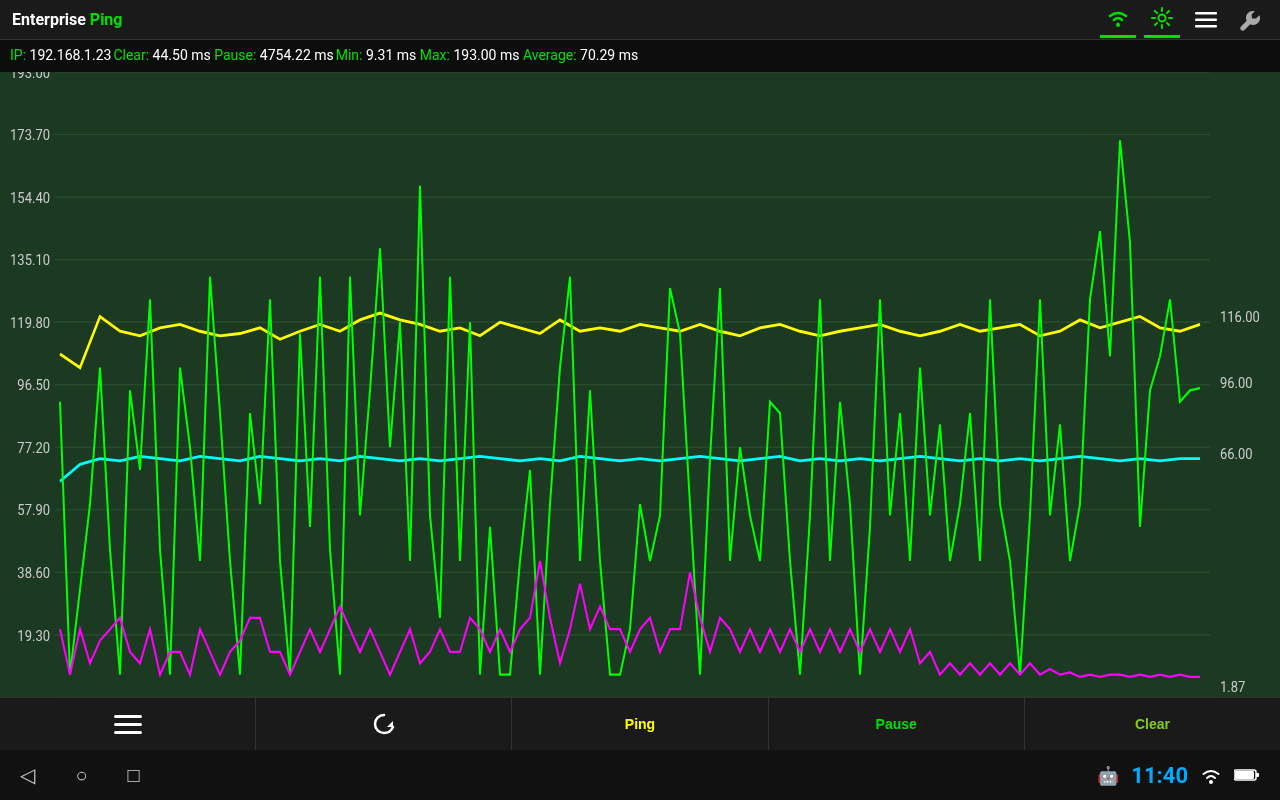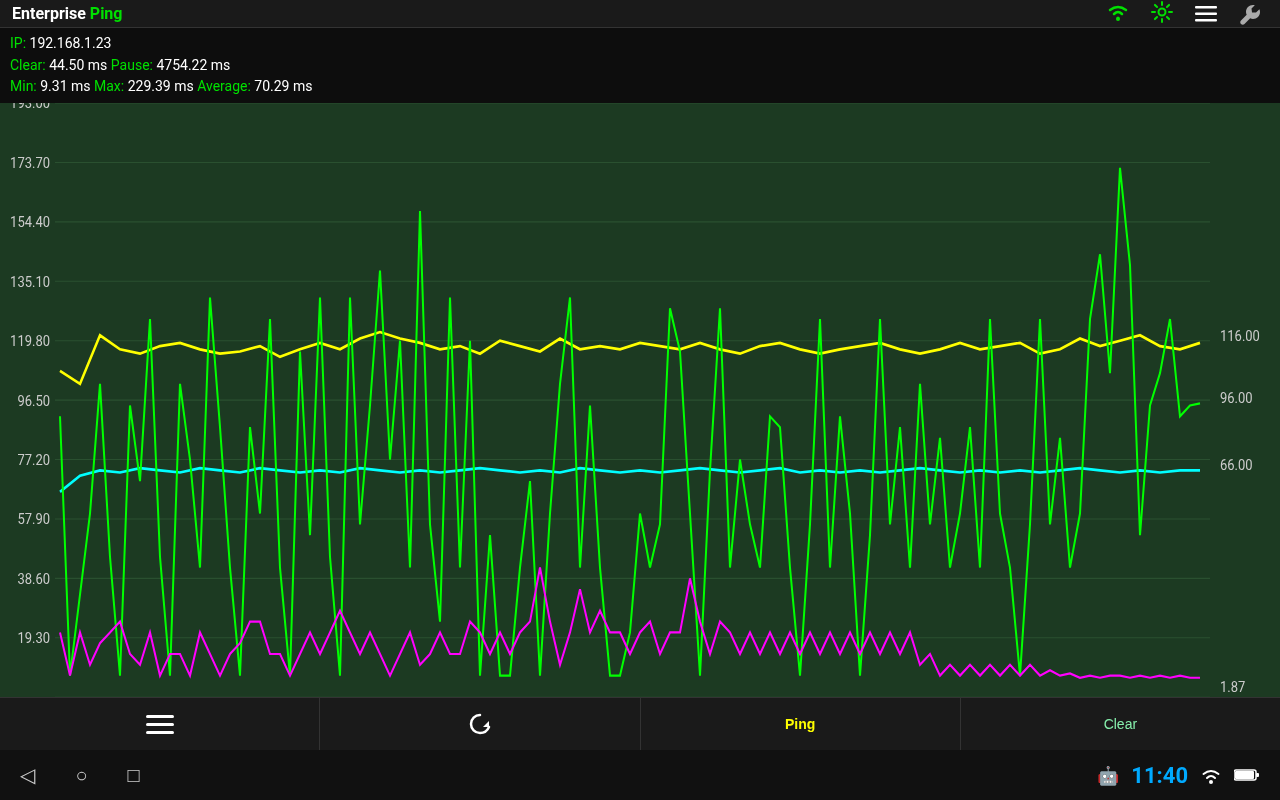--- a/index.html
+++ b/index.html
@@ -8,21 +8,21 @@
       height: 800px;
       background: #000;
       font-family: 'Roboto', Arial, sans-serif;
       overflow: hidden;
       display: flex;
       flex-direction: column;
     }
 
     
     #top-bar {
-      height: 28px;
+      height: 40px;
       background: #1a1a1a;
       display: flex;
       align-items: center;
       justify-content: space-between;
       padding: 0 12px;
       border-bottom: 1px solid #333;
       gap: 31px;
     }
     #app-title {
       color: #fff;
@@ -48,21 +48,20 @@
     }
     .top-icon.active-green {
       border-bottom: 3px solid #00e000;
     }
 
     
     #stats-panel {
       background: #0d0d0d;
       padding: 6px 10px;
       display: flex;
-      flex-direction: column;
       gap: 2px;
     }
     .stat-line {
       font-size: 14px;
       line-height: 1.4;
     }
     .stat-label { color: #00e000; }
     .stat-value { color: #fff; }
 
     
@@ -95,21 +94,21 @@
       color: #fff;
       font-size: 14px;
       background: transparent;
       border-top: none;
       border-bottom: none;
       border-left: none;
     }
     .toolbar-btn:last-child { border-right: none; }
     .toolbar-btn.yellow { color: #ffff00; font-weight: bold; }
     .toolbar-btn.green { color: #00e000; font-weight: bold; }
-    .toolbar-btn.white { color: #86efac; font-weight: normal; }
+    .toolbar-btn.white { color: #84cc16; font-weight: bold; }
 
     
     #nav-bar {
       height: 50px;
       background: #111;
       display: flex;
       align-items: center;
       justify-content: space-between;
       padding: 0 20px;
     }
@@ -183,21 +182,21 @@
   <div class="stat-line">
     <span class="stat-label">Clear:</span>
     <span class="stat-value">44.50 ms</span>
     <span class="stat-label">Pause:</span>
     <span class="stat-value">4754.22 ms</span>
   </div>
   <div class="stat-line">
     <span class="stat-label">Min:</span>
     <span class="stat-value">9.31 ms</span>
     <span class="stat-label">Max:</span>
-    <span class="stat-value">229.39 ms</span>
+    <span class="stat-value">193.00 ms</span>
     <span class="stat-label">Average:</span>
     <span class="stat-value">70.29 ms</span>
   </div>
 </div>
 
 <div id="chart-container">
   <svg id="chart-svg" xmlns="http://www.w3.org/2000/svg" viewBox="0 0 1280 550" preserveAspectRatio="none">
 
     <rect width="1280" height="550" fill="#1c3a22"></rect>
 
@@ -290,20 +289,23 @@
   </button>
   <button class="toolbar-btn">
     <svg width="26" height="26" viewBox="0 0 26 26">
       <path d="M13 4 C8 4 4 8 4 13 C4 18 8 22 13 22 C17 22 20.5 19.5 22 16" stroke="#fff" stroke-width="2.5" fill="none" stroke-linecap="round"></path>
       <polygon points="22,10 22,16 16,16" fill="#fff"></polygon>
     </svg>
   </button>
   <button class="toolbar-btn yellow">
     <span>Ping</span>
   </button>
+  <button class="toolbar-btn green">
+    <span>Pause</span>
+  </button>
   <button class="toolbar-btn white">
     <span>Clear</span>
   </button>
 </div>
 
 <div id="nav-bar">
   <div id="nav-left">
     <span class="nav-icon">◁</span>
     <span class="nav-icon">○</span>
     <span class="nav-icon">□</span>

